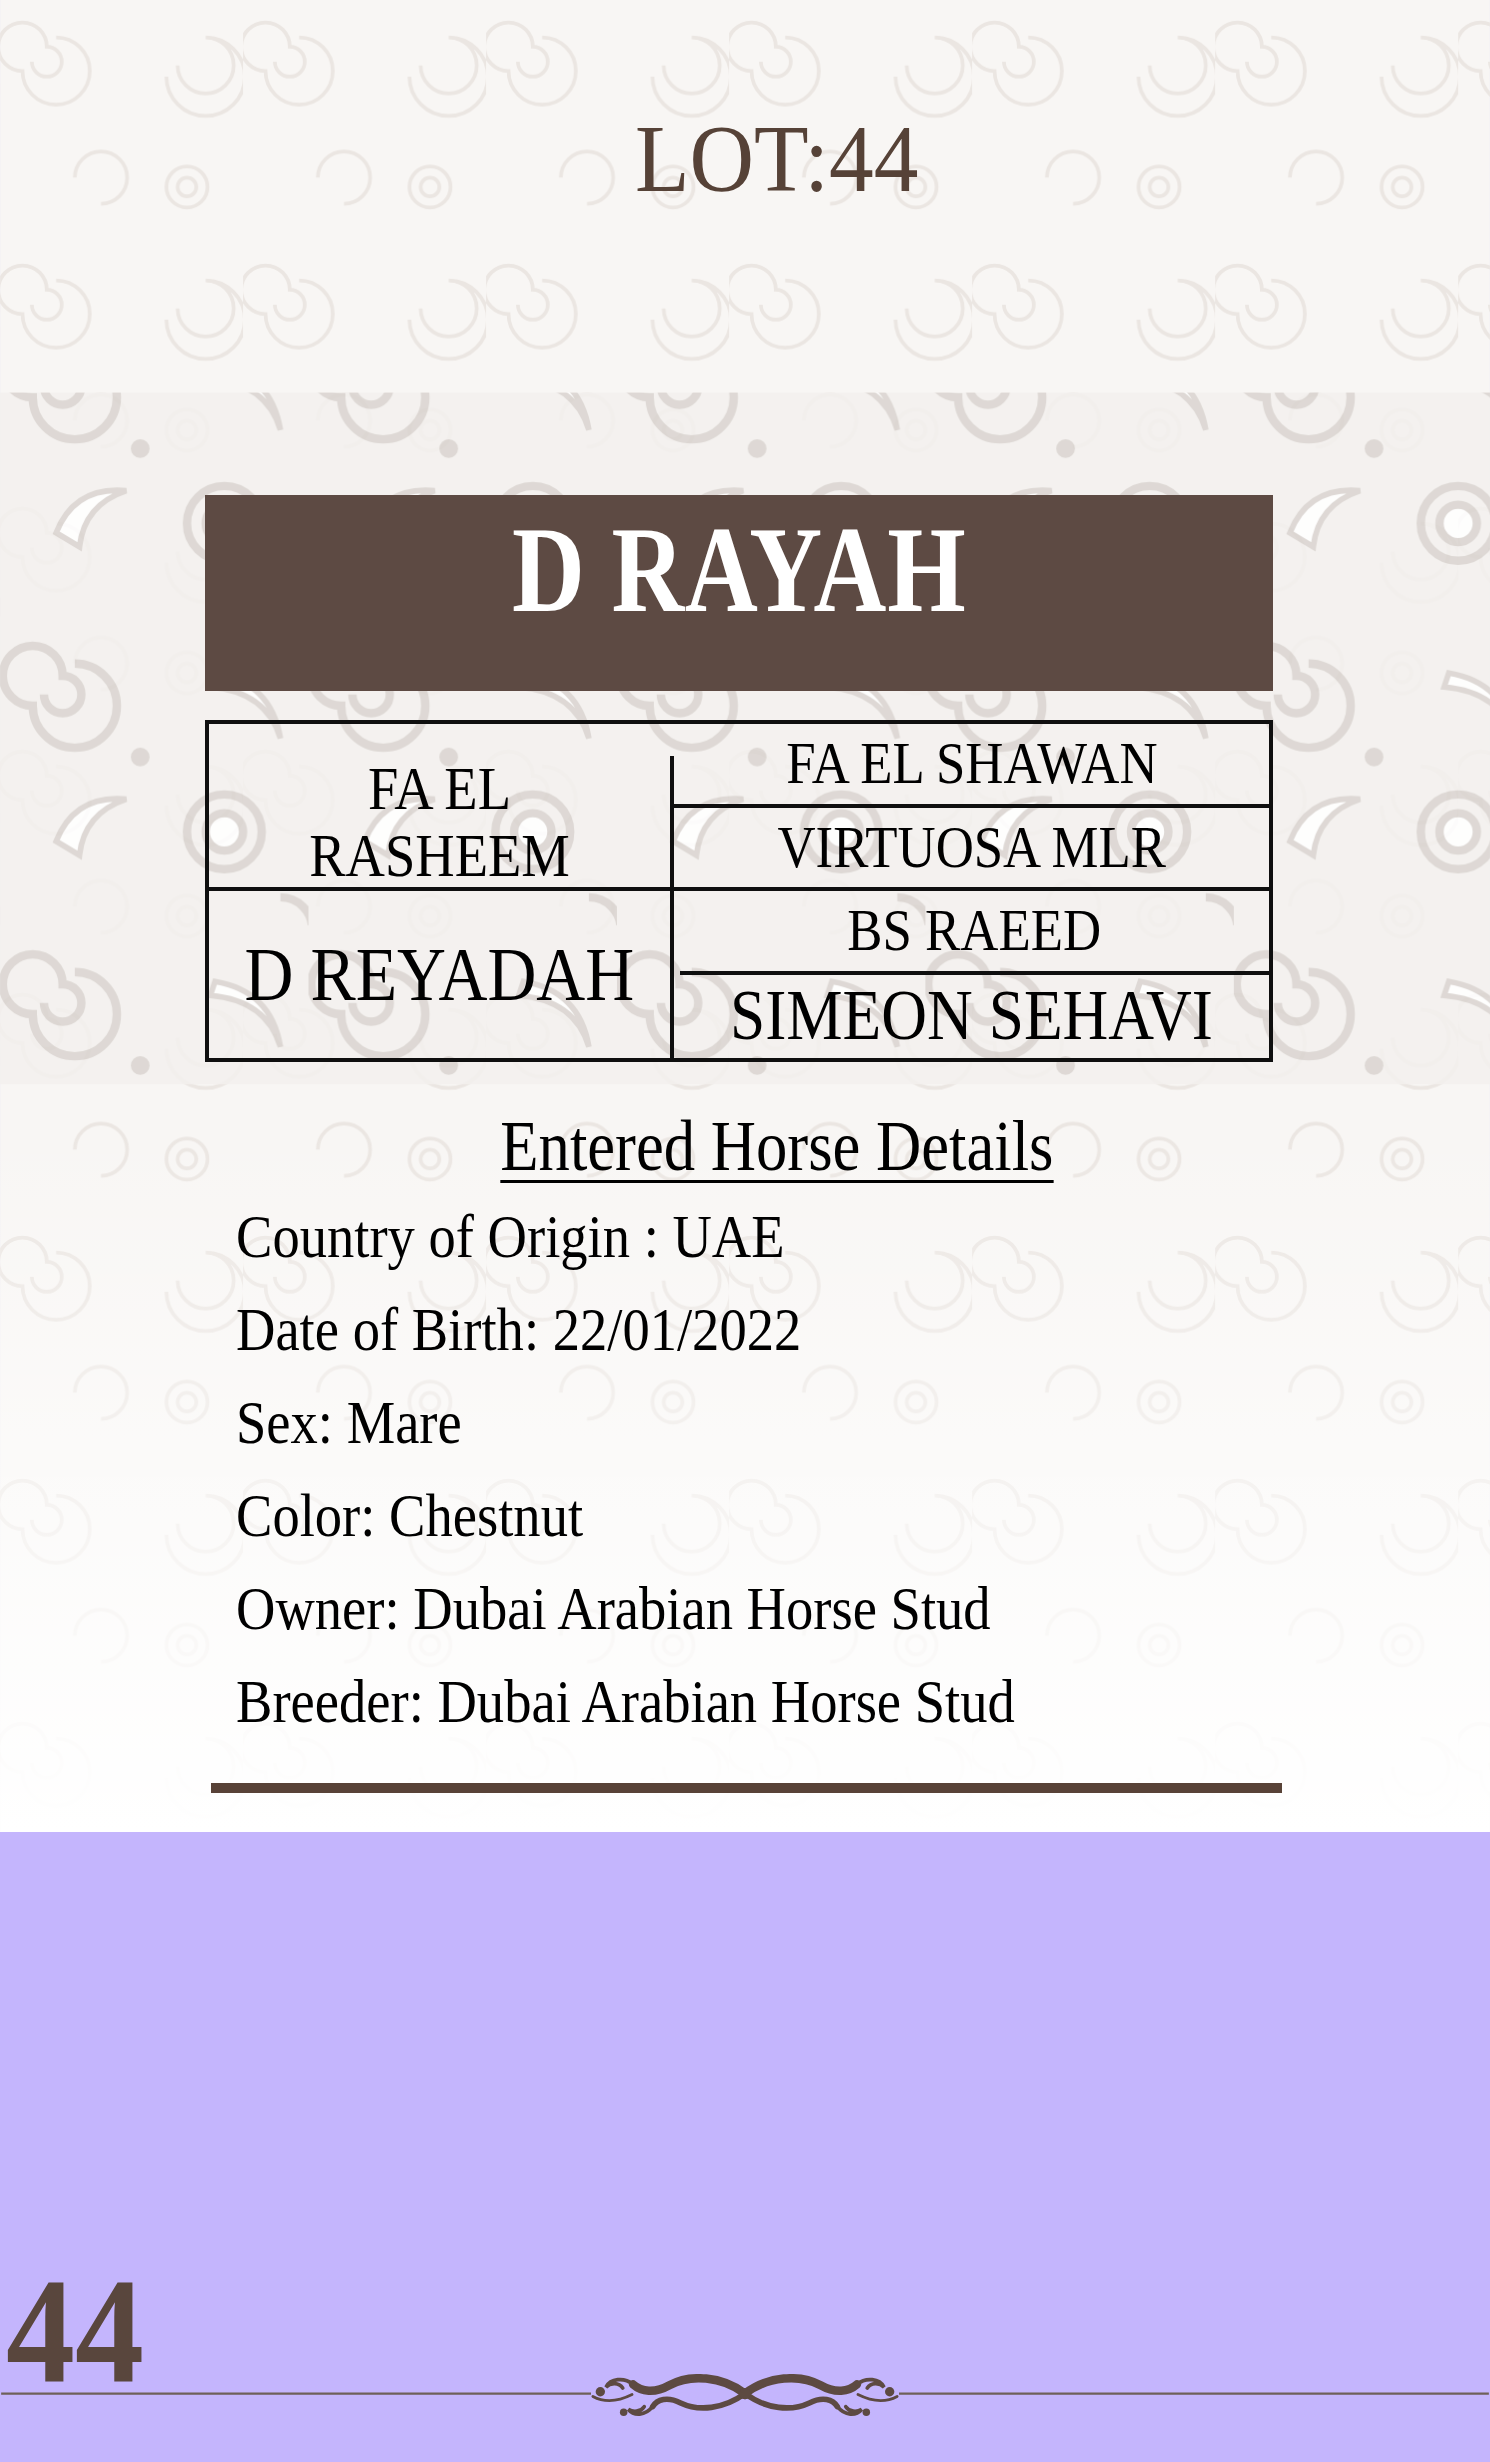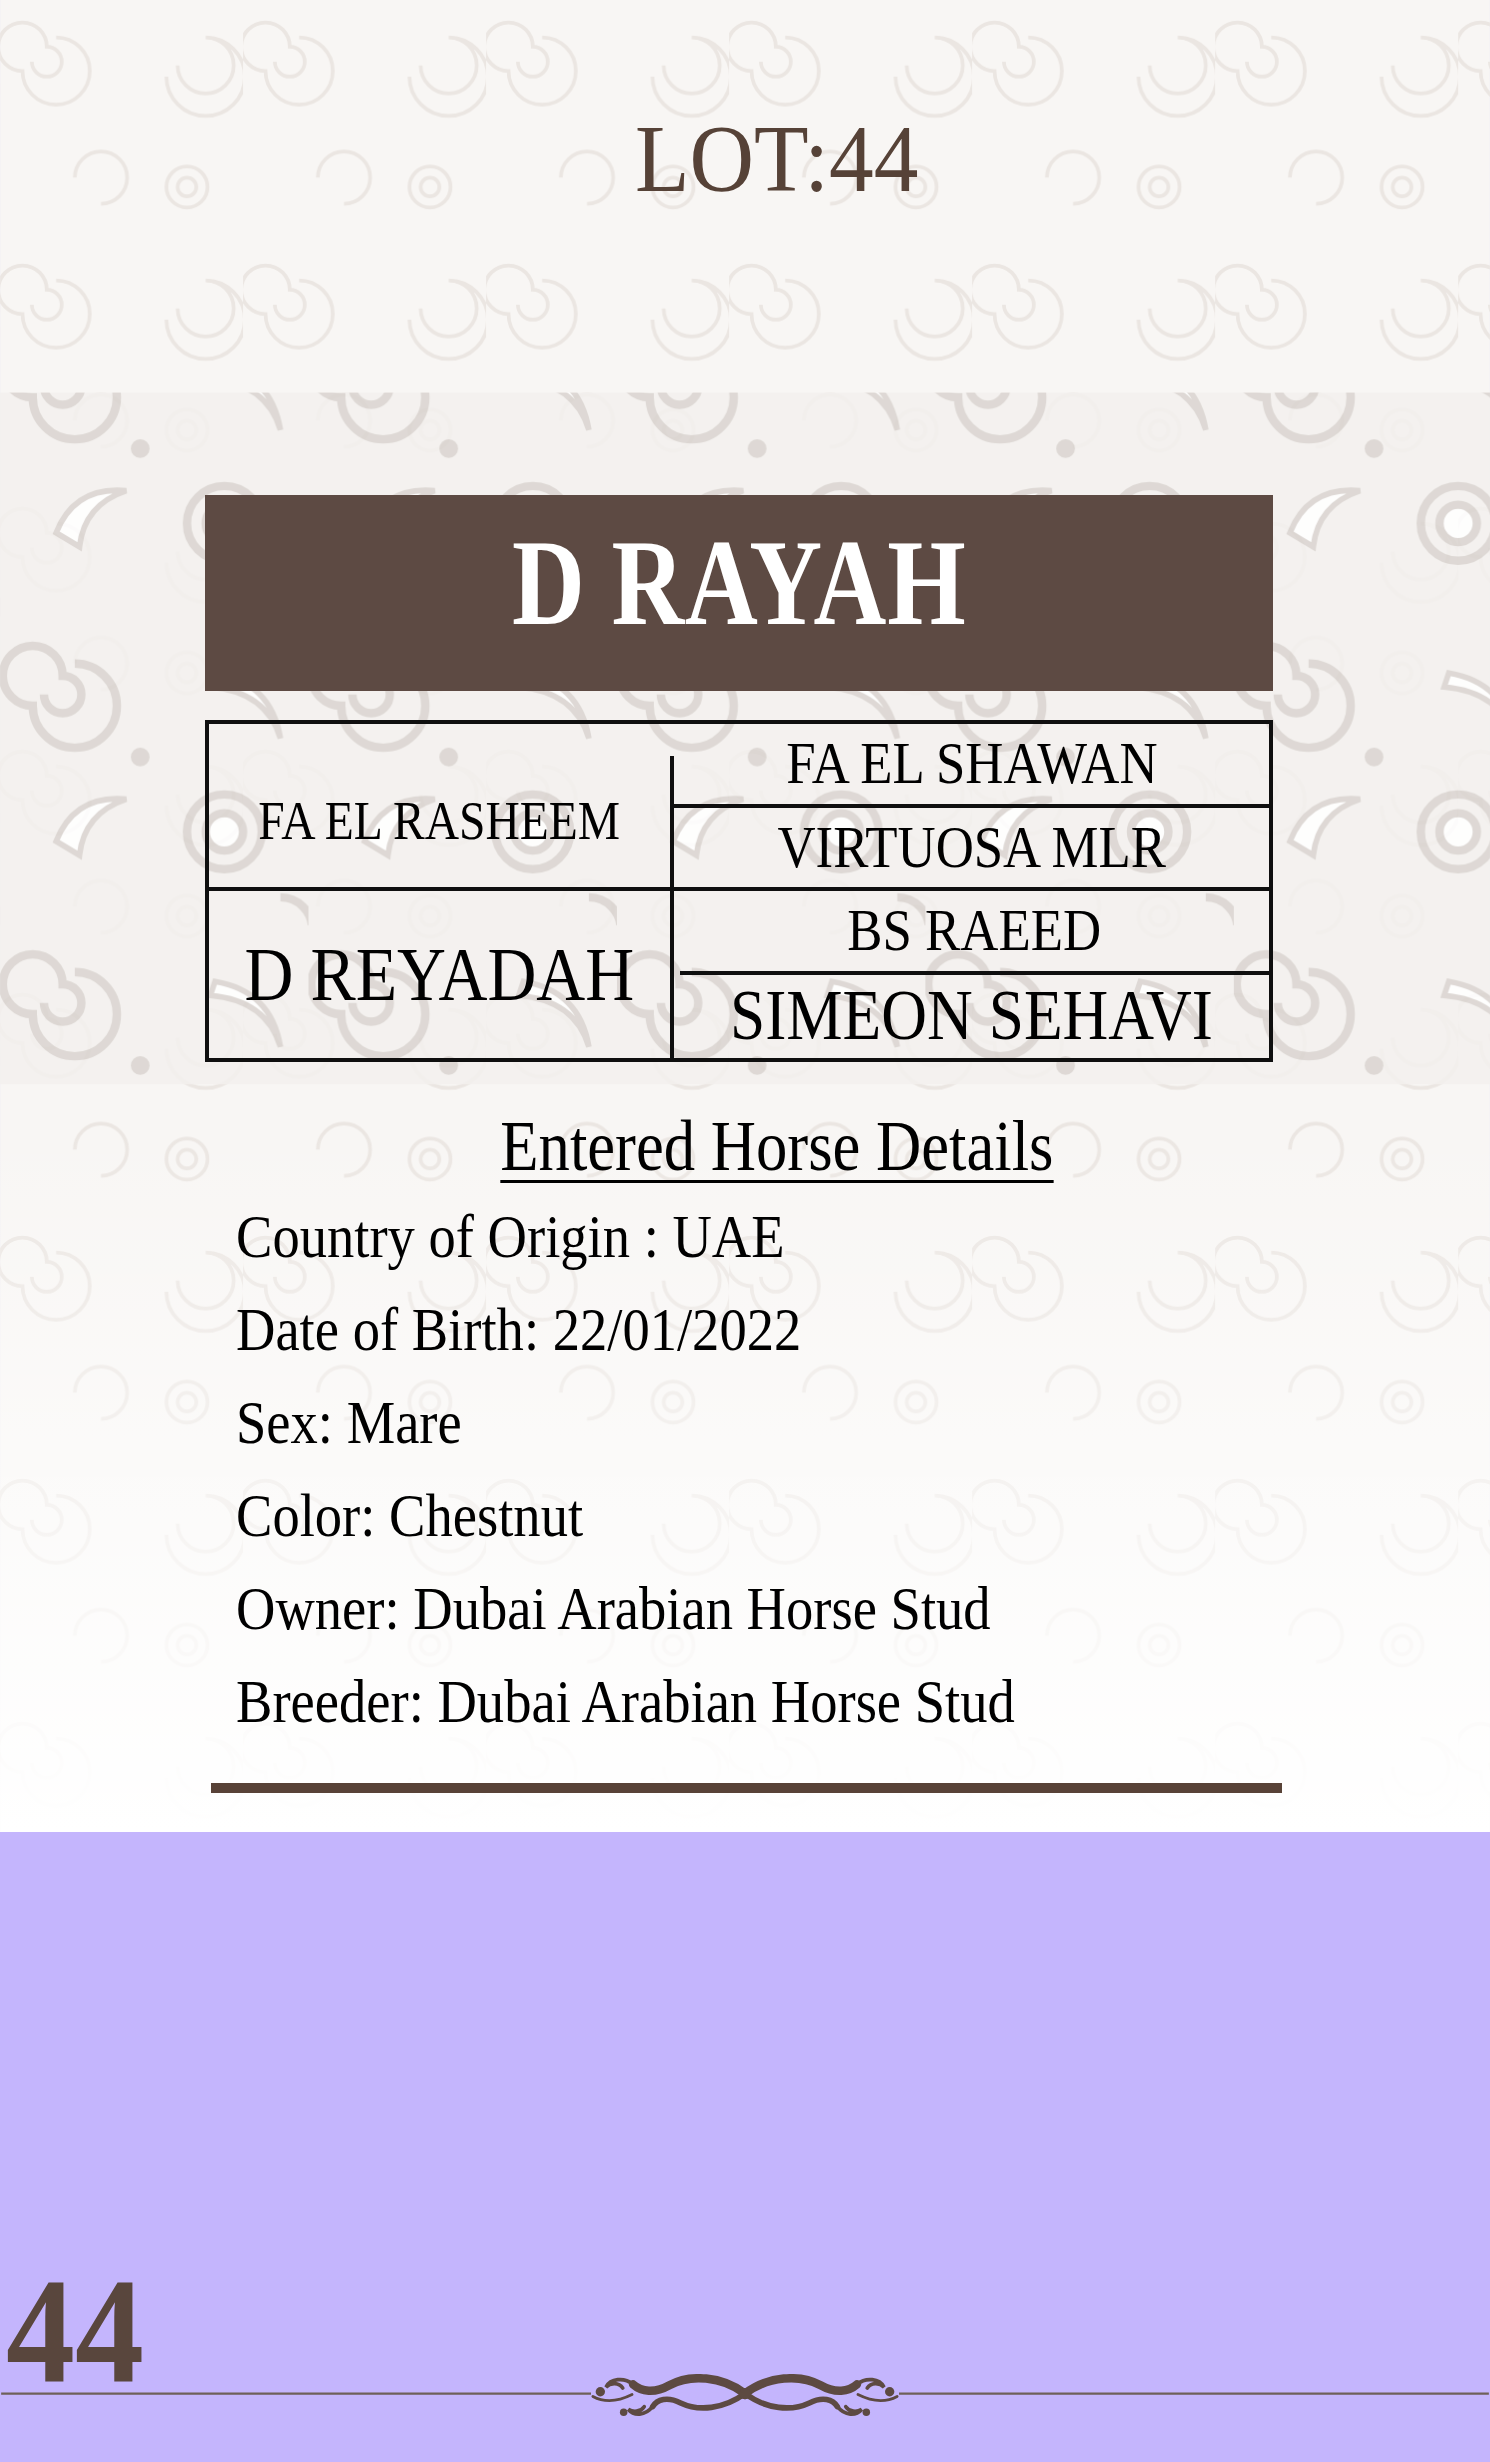--- a/index.html
+++ b/index.html
@@ -5,29 +5,29 @@
   html,body{margin:0;padding:0;background:#ffffff;}
   .page{position:relative;width:1490px;height:2462px;background:#c4b5fd;overflow:hidden;
         font-family:"Liberation Serif", serif;color:#000;}
   .bg{position:absolute;top:0;left:0;z-index:0;}
   .layer{position:absolute;z-index:1;}
 
   .lot{top:105px;left:0;width:1490px;text-align:center;font-size:95px;line-height:1.15;color:#564237;}
   .lot .cond{display:inline-block;transform:translateX(32px) scaleX(0.94);}
 
   .banner{top:495px;left:205px;width:1068px;height:196px;background:#5d4a43;
-          display:flex;justify-content:center;align-items:flex-start;padding-top:20px;box-sizing:border-box;}
+          display:flex;justify-content:center;align-items:flex-start;padding-top:7px;box-sizing:border-box;}
   .banner .cond{display:inline-block;transform:scaleX(0.82);font-weight:bold;color:#ffffff;
           font-size:123px;line-height:1.1;letter-spacing:0.9px;}
 
   .ped{top:720px;left:205px;width:1068px;height:342px;box-sizing:border-box;border:4.7px solid #0f0f0f;
        display:grid;grid-template-columns:465px 1fr;grid-template-rows:1fr 1fr 1fr 1fr;}
   .cell{display:flex;align-items:center;justify-content:center;box-sizing:border-box;text-align:center;}
   .cell .cond{display:inline-block;transform:scaleX(0.88);line-height:1.08;}
-  .c-sire{grid-area:1/1/3/2;border-right:4.7px solid #0f0f0f;border-bottom:4.7px solid #0f0f0f;font-size:54px;margin-top:32px;}
+  .c-sire{grid-area:1/1/3/2;border-right:4.7px solid #0f0f0f;border-bottom:4.7px solid #0f0f0f;font-size:62px;margin-top:32px;}
   .c-dam {grid-area:3/1/5/2;border-right:4.7px solid #0f0f0f;font-size:77px;justify-content:center;}
   .c-ss{grid-area:1/2/2/3;border-bottom:4.7px solid #0f0f0f;font-size:60px;}
   .c-sd{grid-area:2/2/3/3;border-bottom:4.7px solid #0f0f0f;font-size:60px;}
   .c-ds{grid-area:3/2/4/3;border-bottom:4.7px solid #0f0f0f;font-size:60px;margin-left:6px;}
   .c-dd{grid-area:4/2/5/3;font-size:72px;}
   .c-sire .cond{padding:0 18.7px;}
 
   .dhead{top:1115px;left:0;width:1490px;text-align:center;font-size:72px;line-height:62px;margin-left:32px;}
   .dhead .cond{display:inline-block;transform:scaleX(0.87);border-bottom:3.7px solid #000;padding-bottom:2.8px;}
 

